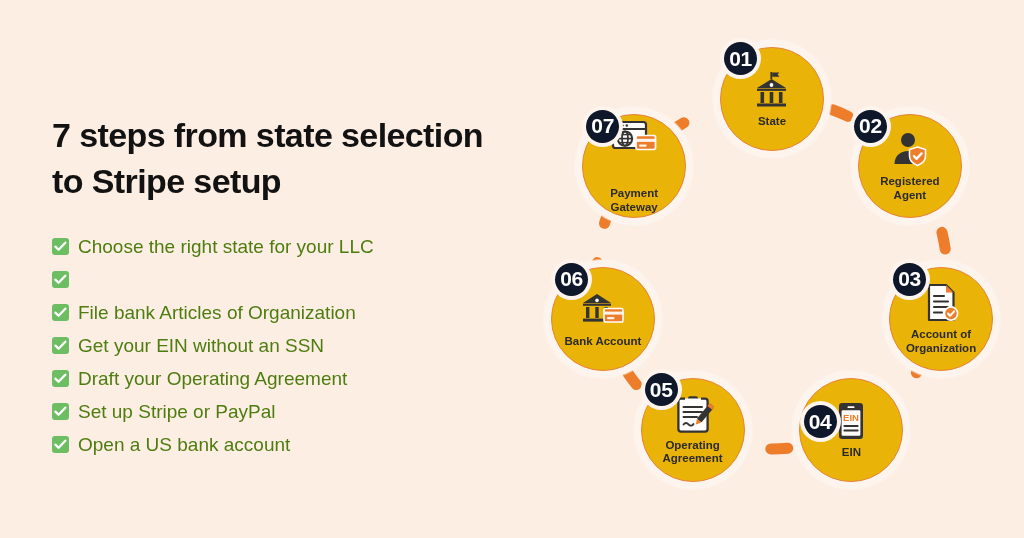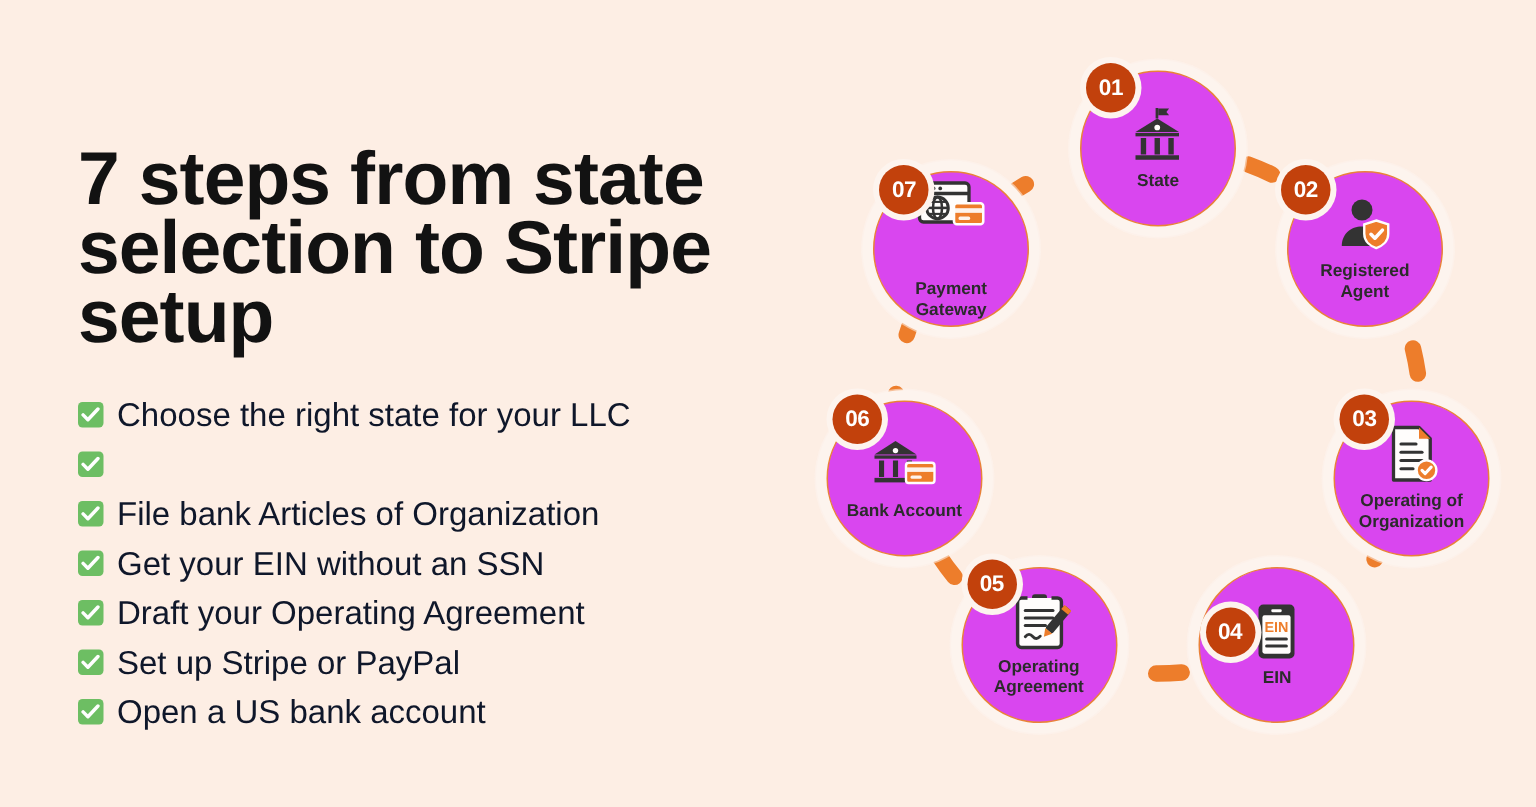--- a/index.html
+++ b/index.html
@@ -21,26 +21,27 @@
 
   
   .left-panel {
     position: absolute;
     left: 52px;
     top: 96px;
     width: 470px;
   }
 
   .headline {
-    font-size: 50px;
+    font-size: 34px;
     line-height: 46px;
     font-weight: bold;
     color: #121212;
     letter-spacing: -0.6px;
     width: 470px;
+    margin-top: 16px;
   }
 
   .checklist {
     margin-top: 26px;
     list-style: none;
   }
 
   .check-item {
     display: flex;
     align-items: center;
@@ -52,22 +53,22 @@
     width: 17px;
     height: 17px;
     border-radius: 3px;
     background: #6DBE63;
     flex: 0 0 auto;
     position: relative;
   }
   .check-box svg { position: absolute; left: 2px; top: 3px; }
 
   .check-label {
-    font-size: 22px;
-    color: #0f172a;
+    font-size: 19px;
+    color: #4d7c0f;
     line-height: 20px;
     white-space: nowrap;
   }
 
   
   .diagram {
     position: absolute;
     left: 520px;
     top: 18px;
     width: 504px;
@@ -78,21 +79,21 @@
     position: absolute;
     left: 0; top: 0;
     width: 504px; height: 502px;
   }
 
   .node {
     position: absolute;
     width: 104px;
     height: 104px;
     border-radius: 50%;
-    background: #d946ef;
+    background: #eab308;
     border: 1.3px solid #E98239;
     box-shadow: 0 0 0 7px #FDF4EE, 0 0 0 8px rgba(253,244,238,0.55);
     display: flex;
     flex-direction: column;
     align-items: center;
     justify-content: center;
   }
 
   .node-icon {
     height: 40px;
@@ -109,23 +110,23 @@
     text-align: center;
     line-height: 13.5px;
     max-width: 92px;
   }
 
   .badge {
     position: absolute;
     width: 33px;
     height: 33px;
     border-radius: 50%;
-    background: #c2410c;
+    background: #0f172a;
     color: #fff;
-    font-size: 15px;
+    font-size: 21px;
     font-weight: bold;
     display: flex;
     align-items: center;
     justify-content: center;
     box-shadow: 0 0 0 4px #FDF4EE;
     z-index: 5;
     letter-spacing: -0.3px;
   }
 </style>
 </head>
@@ -238,21 +239,21 @@
       <g stroke="#333333" stroke-width="2.1" stroke-linecap="round">
         <line x1="14" y1="13" x2="24" y2="13"></line>
         <line x1="14" y1="18.5" x2="28" y2="18.5"></line>
         <line x1="14" y1="24" x2="28" y2="24"></line>
         <line x1="14" y1="29.5" x2="22" y2="29.5"></line>
       </g>
       <circle cx="31" cy="30.5" r="6.6" fill="#ED7D2B" stroke="#FFFDFC" stroke-width="1.6"></circle>
       <path d="M28 30.6 l2.1 2.1 4-4.3" fill="none" stroke="#FFFDFC" stroke-width="2.1" stroke-linecap="round" stroke-linejoin="round"></path>
     </svg>
           </div>
-          <div class="node-label">Operating of Organization</div>
+          <div class="node-label">Account of Organization</div>
         </div>
         <div class="badge" style="left: 373.138px; top: 244.605px;">03</div>
         <div class="node" style="left: 279.448px; top: 359.926px;">
           <div class="node-icon">
             <svg width="42" height="40" viewBox="0 0 42 40">
       <rect x="9" y="2" width="24" height="36" rx="3.2" fill="#333333"></rect>
       <rect x="17.5" y="5.2" width="7" height="1.9" rx="0.9" fill="#FFFDFC"></rect>
       <rect x="11.6" y="9.2" width="18.8" height="25.6" rx="1.4" fill="#FFFDFC"></rect>
       <text x="21" y="20.4" font-family="Liberation Sans, sans-serif" font-size="9.6" font-weight="bold" fill="#ED7D2B" text-anchor="middle">EIN</text>
       <g stroke="#333333" stroke-width="2" stroke-linecap="round">

